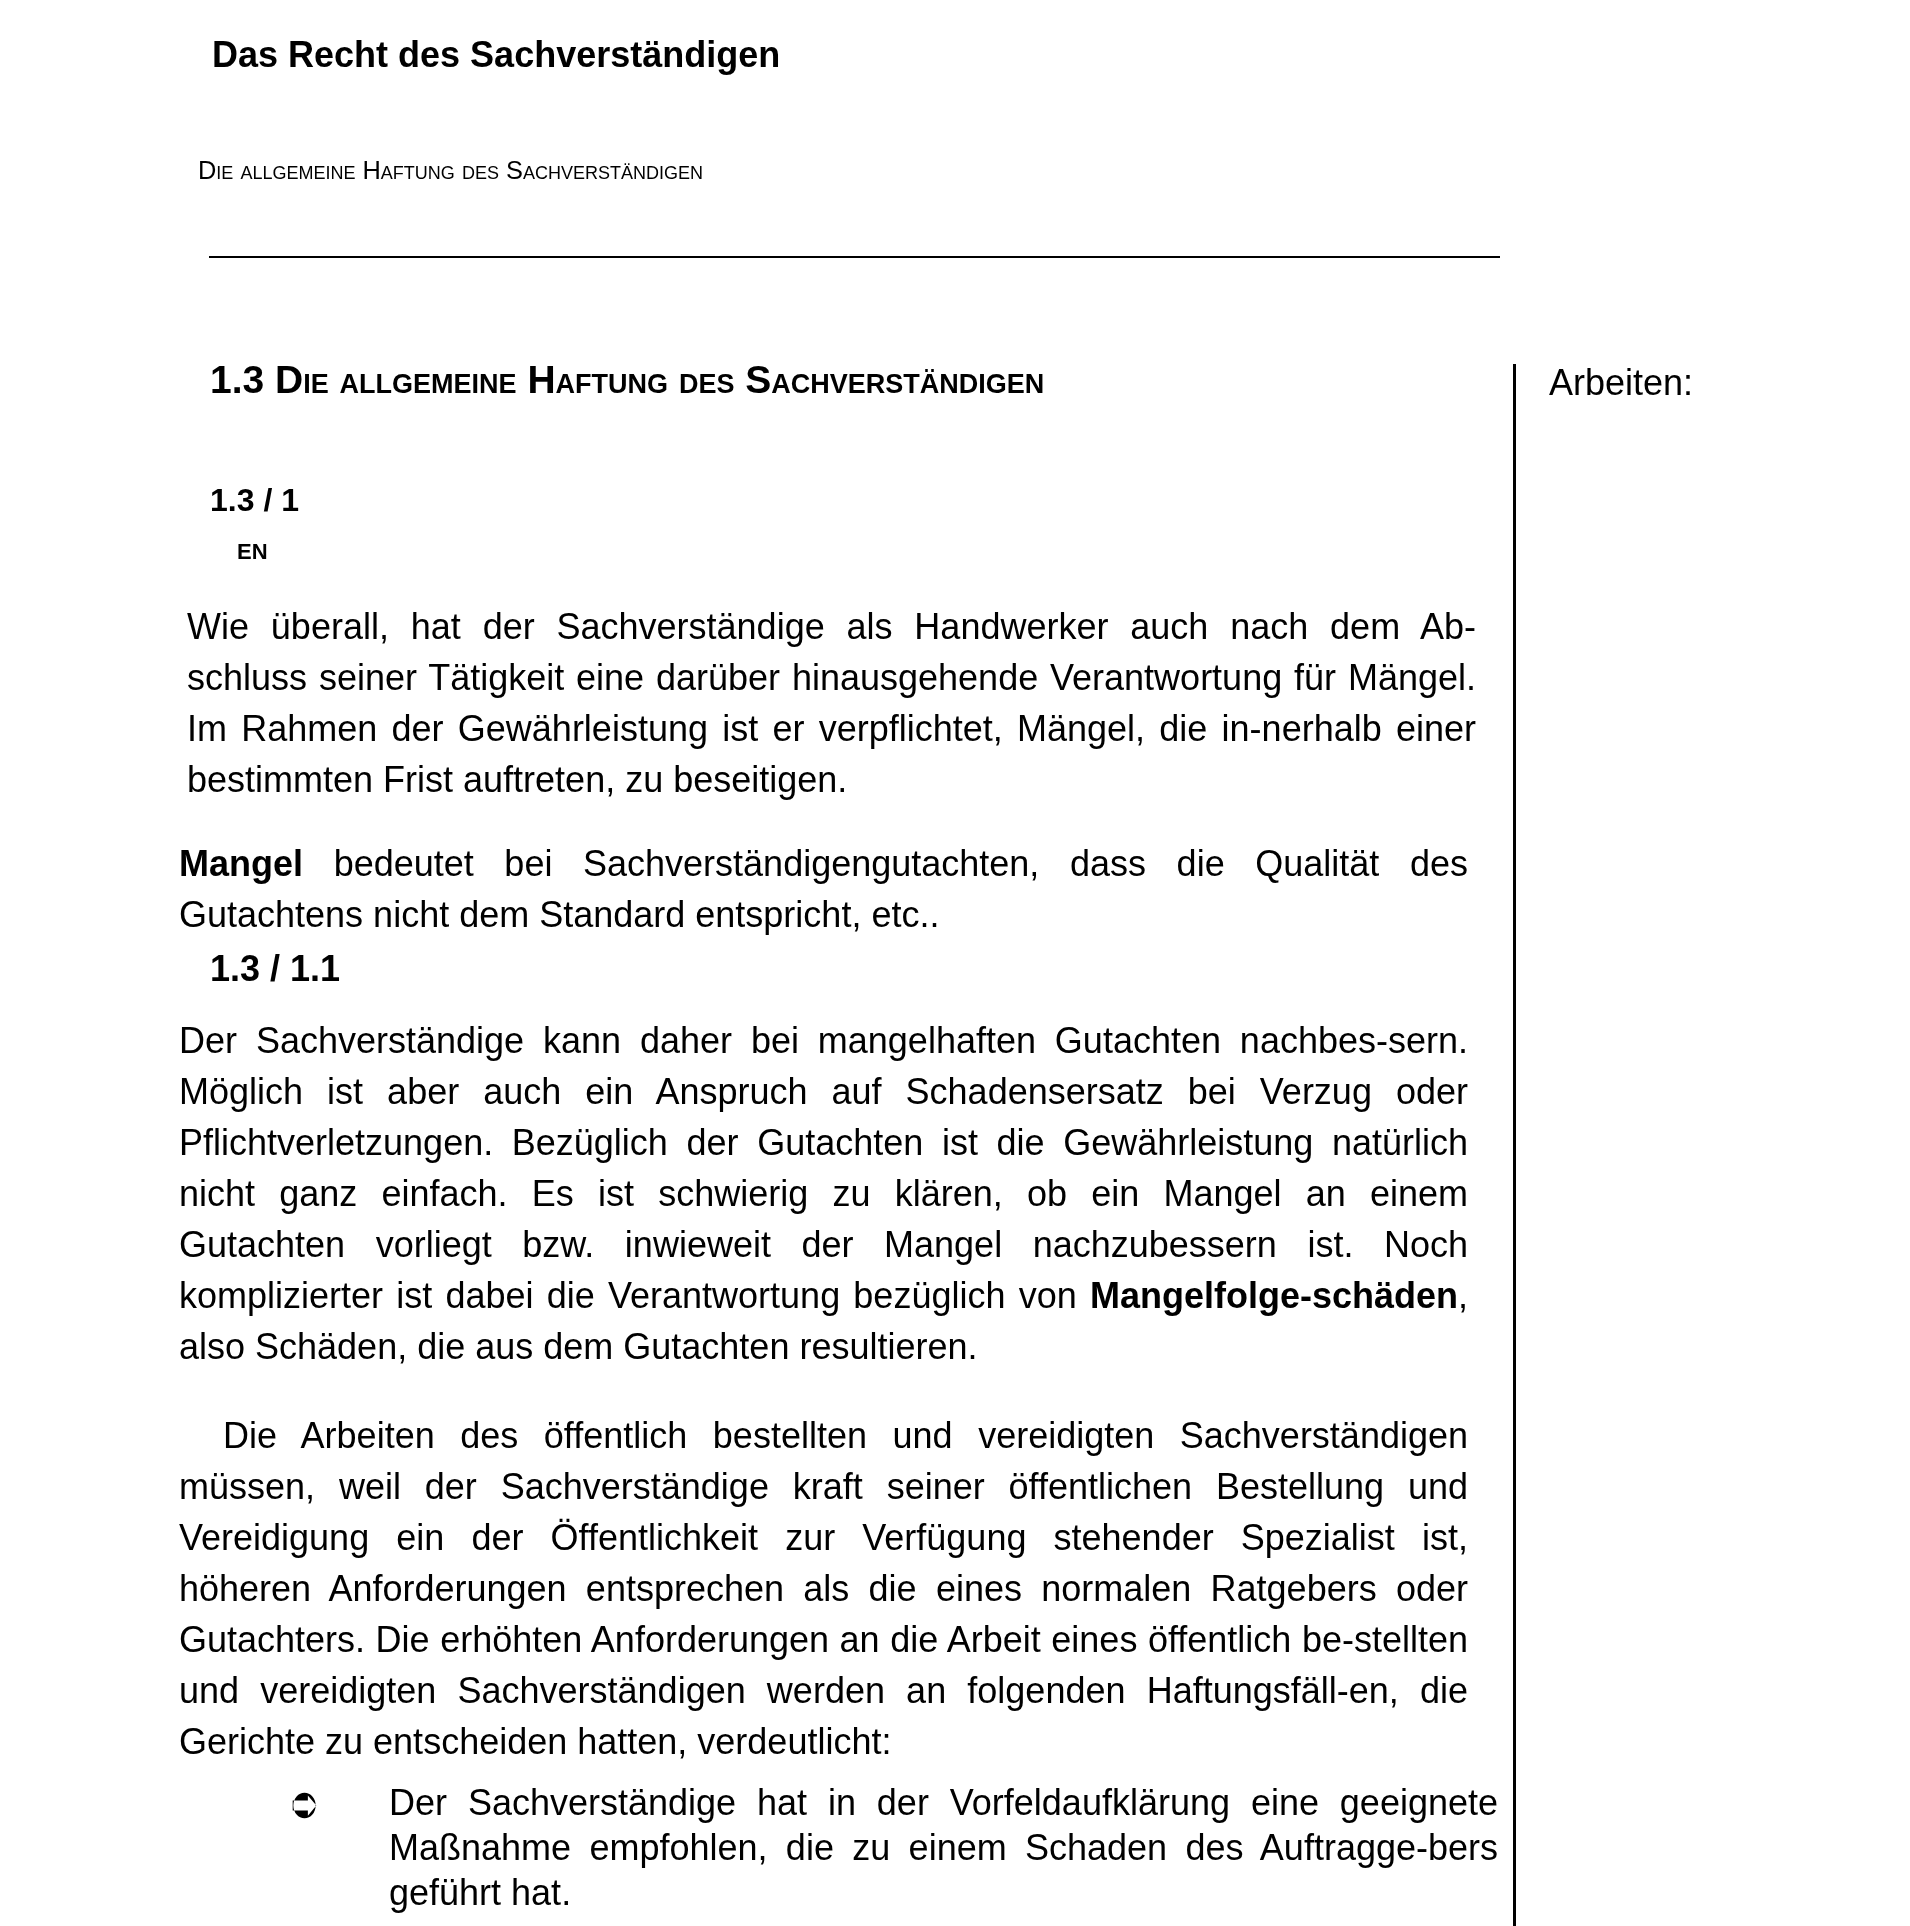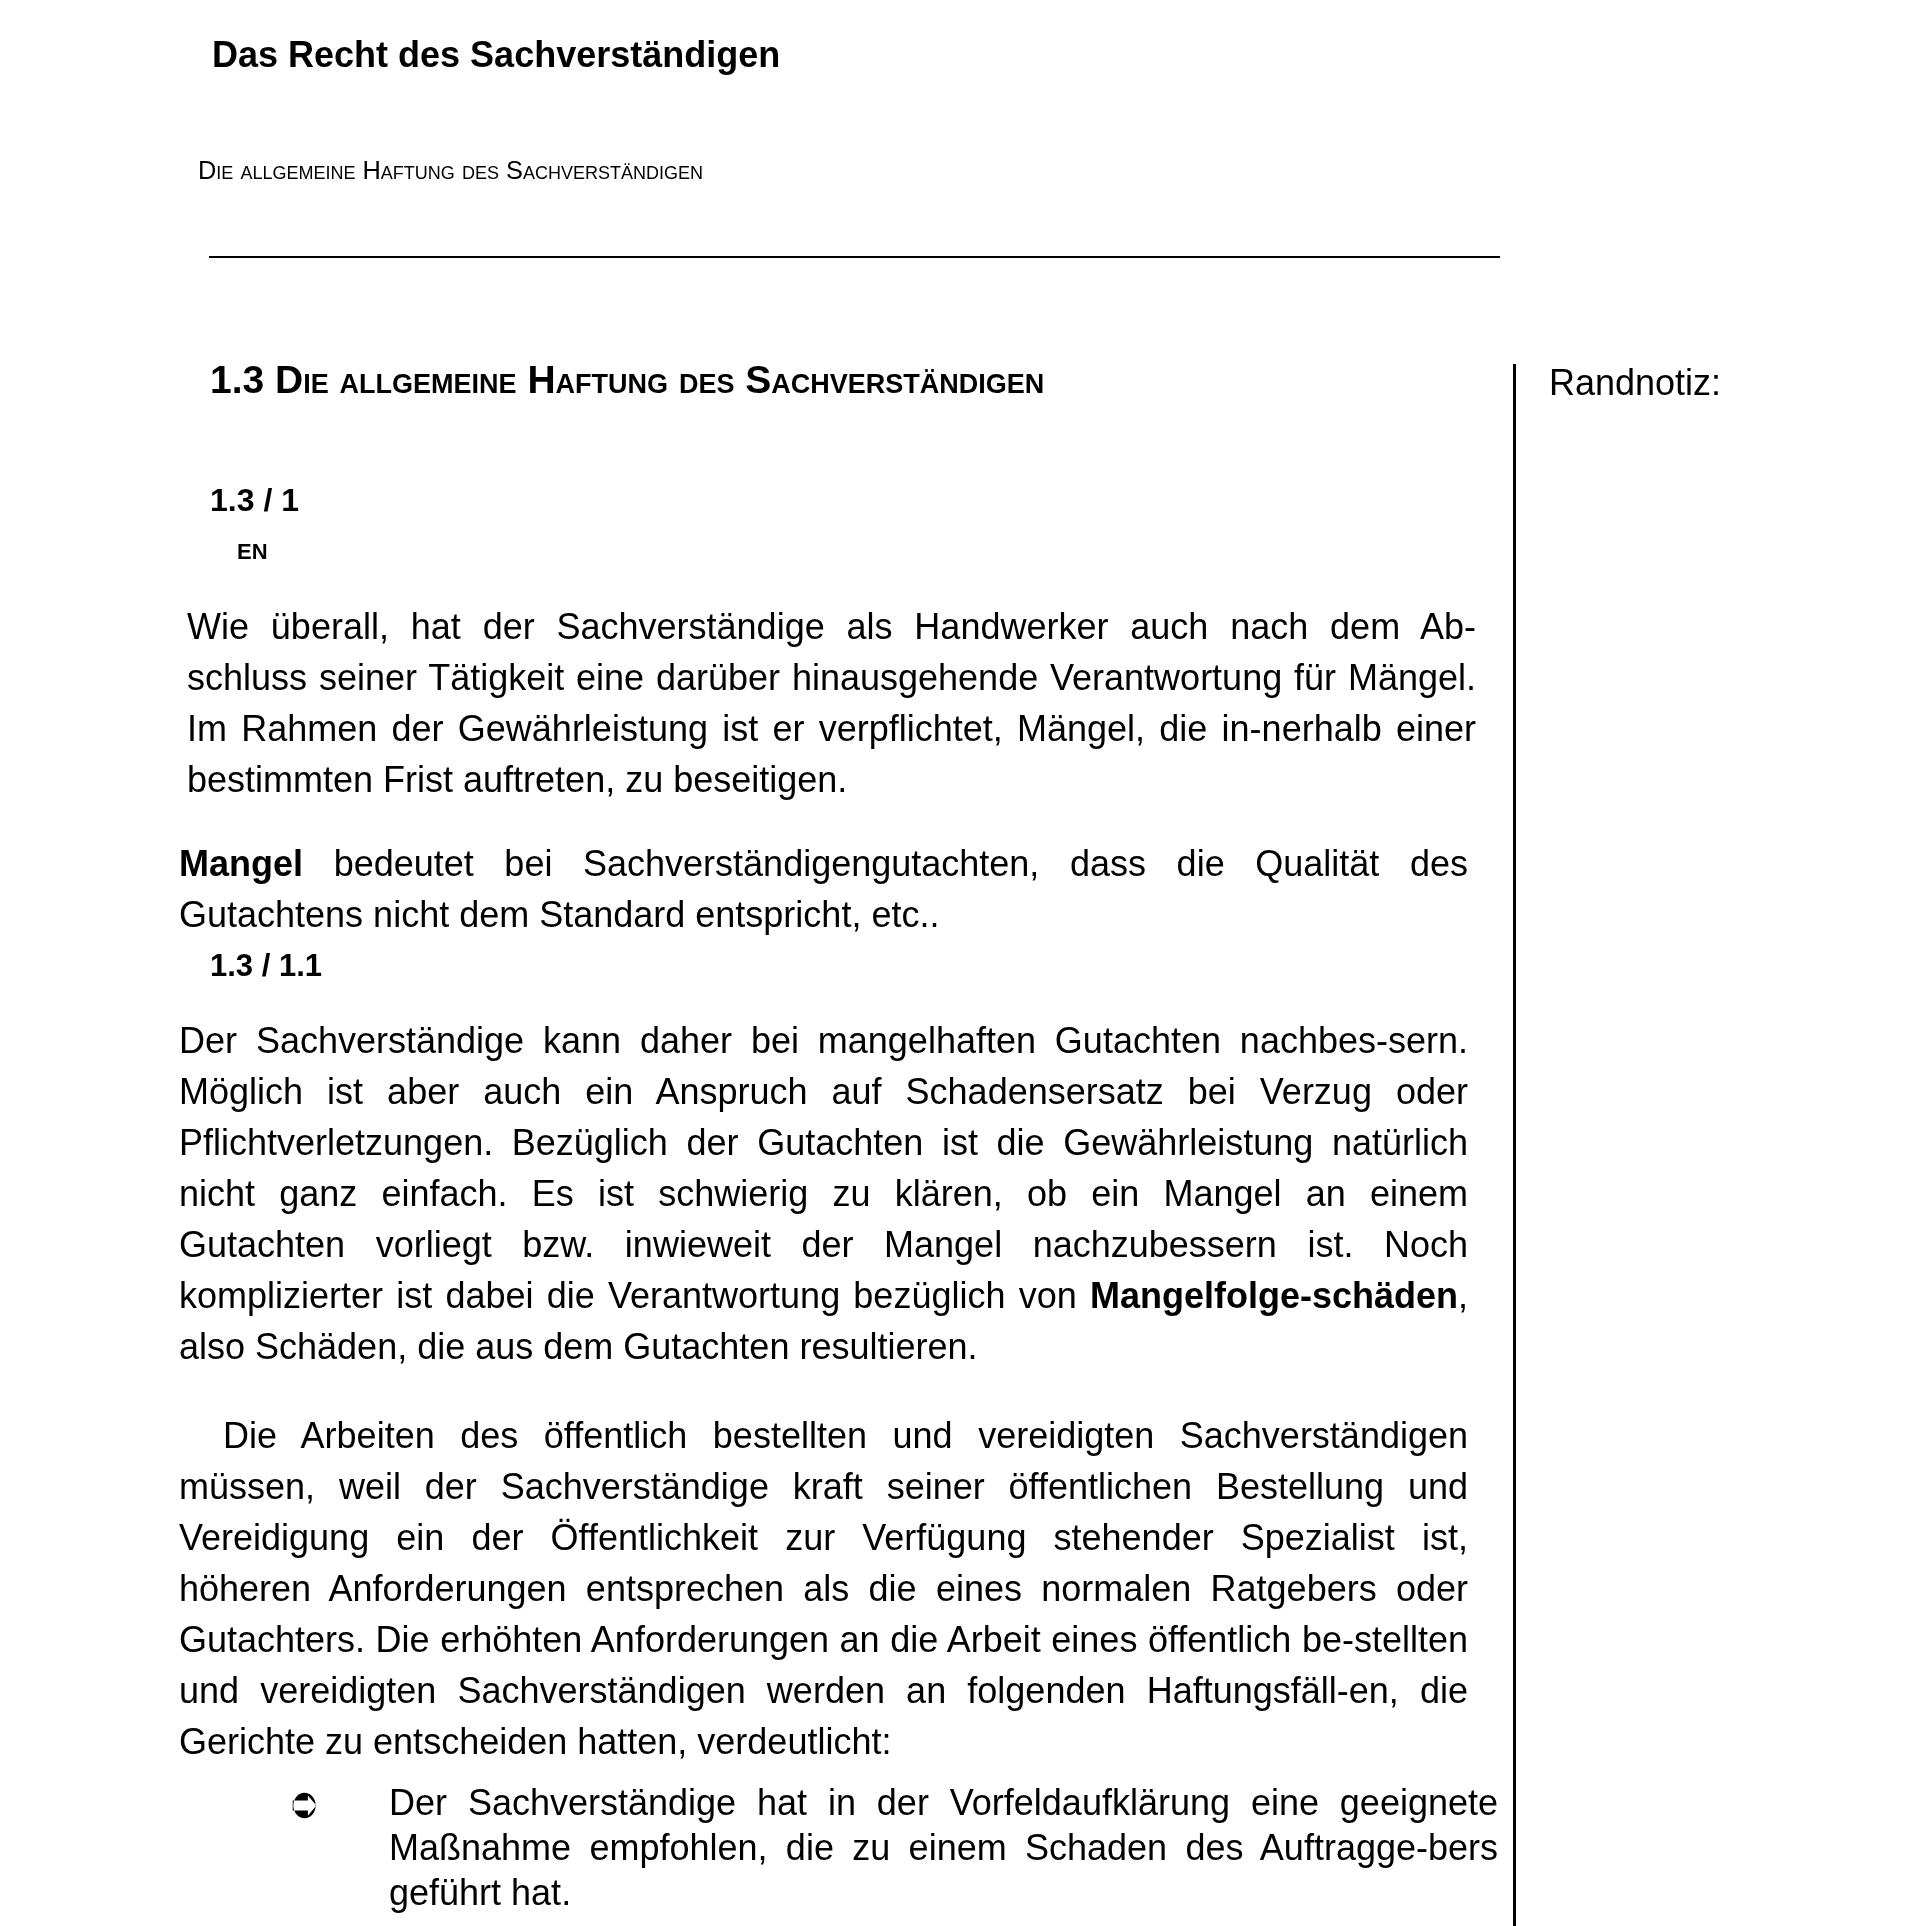--- a/index.html
+++ b/index.html
@@ -26,34 +26,34 @@
     b { font-weight: bold; }
   </style>
 </head>
 <body>
 
 <div id="doc-header-title" class="abs">Das Recht des Sachverständigen</div>
 <div id="doc-header-sub" class="abs">Die allgemeine Haftung des Sachverständigen</div>
 <div id="doc-header-rule" class="abs"></div>
 
 <div id="margin-rule" class="abs"></div>
-<div id="margin-label" class="abs">Randnotiz:</div>
+<div id="margin-label" class="abs">Arbeiten:</div>
 
 <div class="abs h1">1.3 Die allgemeine Haftung des Sachverständigen</div>
 
 <div class="abs h2" style="left:179px; top:482px; width:1289px; height:89px;">
   <span class="num">1.3 / 1</span>
   <span class="cont">en</span>
 </div>
 
 <p class="abs para last-left" style="left:179px; top:593px; margin:8px;">Wie überall, hat der Sachverständige als Handwerker auch nach dem Ab-schluss seiner Tätigkeit eine darüber hinausgehende Verantwortung für Mängel. Im Rahmen der Gewährleistung ist er verpflichtet, Mängel, die in-nerhalb einer bestimmten Frist auftreten, zu beseitigen.</p>
 
 <p class="abs para last-left" style="left:179px; top:838px; margin:0;"><b>Mangel</b><span> bedeutet bei Sachverständigengutachten, dass die Qualität des Gutachtens nicht dem Standard entspricht, etc..</span></p>
 
-<div class="abs h2" style="left:179px; top:948px; width:1289px; height:42px; font-size:31px;">
+<div class="abs h2" style="left:179px; top:948px; width:1289px; height:42px; font-size:36px;">
   <span class="num">1.3 / 1.1</span>
 </div>
 
 <p class="abs para last-left" style="left:179px; top:1015px; margin:0;"><span>Der Sachverständige kann daher bei mangelhaften Gutachten nachbes-sern. Möglich ist aber auch ein Anspruch auf Schadensersatz bei Verzug oder Pflichtverletzungen. Bezüglich der Gutachten ist die Gewährleistung natürlich nicht ganz einfach. Es ist schwierig zu klären, ob ein Mangel an einem Gutachten vorliegt bzw. inwieweit der Mangel nachzubessern ist. Noch komplizierter ist dabei die Verantwortung bezüglich von </span><b>Mangelfolge-schäden</b><span>, also Schäden, die aus dem Gutachten resultieren.</span></p>
 
 <p class="abs para last-left indent1" style="left:179px; top:1410px; margin:0;">Die Arbeiten des öffentlich bestellten und vereidigten Sachverständigen müssen, weil der Sachverständige kraft seiner öffentlichen Bestellung und Vereidigung ein der Öffentlichkeit zur Verfügung stehender Spezialist ist, höheren Anforderungen entsprechen als die eines normalen Ratgebers oder Gutachters. Die erhöhten Anforderungen an die Arbeit eines öffentlich be-stellten und vereidigten Sachverständigen werden an folgenden Haftungsfäll-en, die Gerichte zu entscheiden hatten, verdeutlicht:</p>
 
 <div class="abs bullets" style="top:1780px; height:655px;">
   <div class="bullet" style="top:0;">
     <svg class="mark" viewBox="0 0 70 80">

